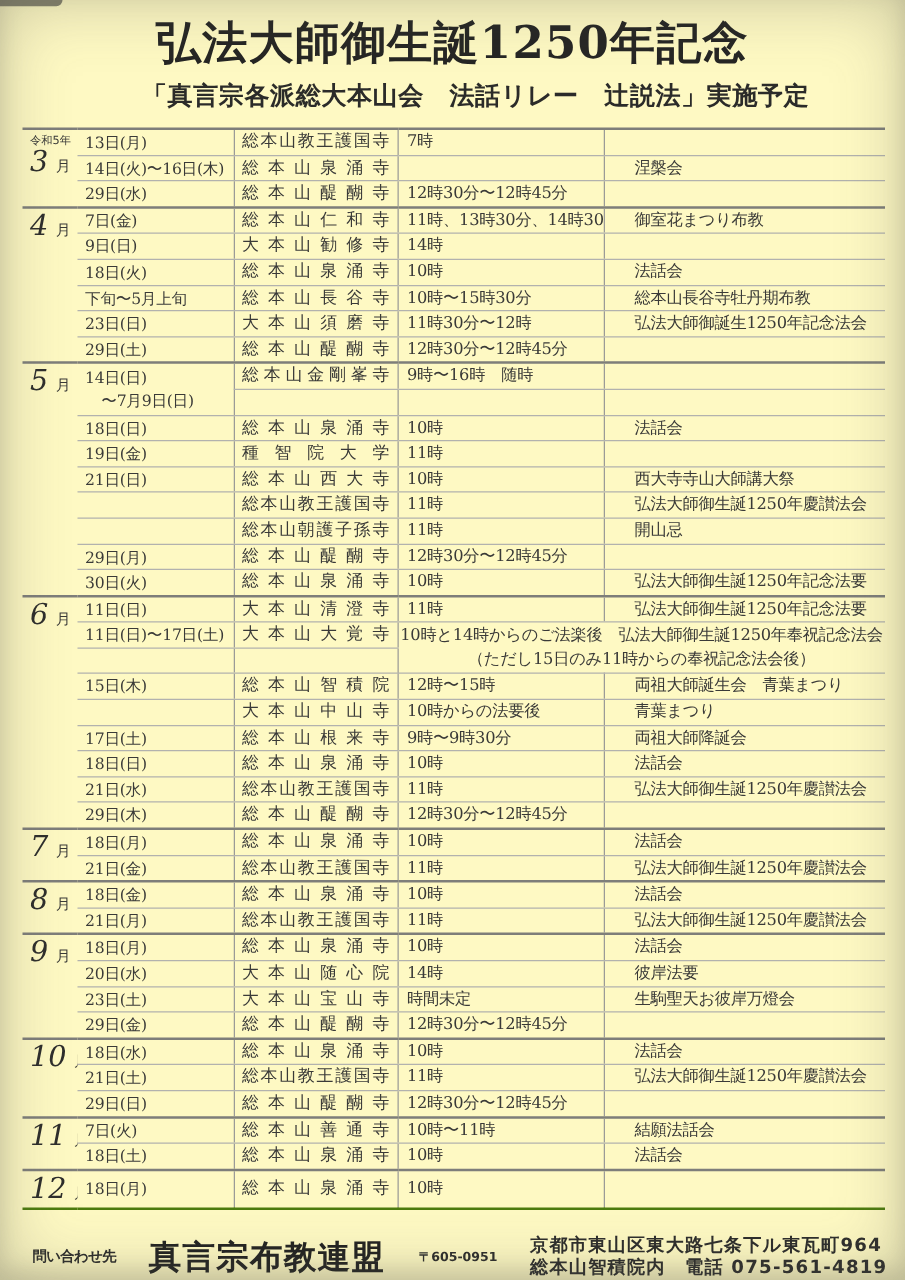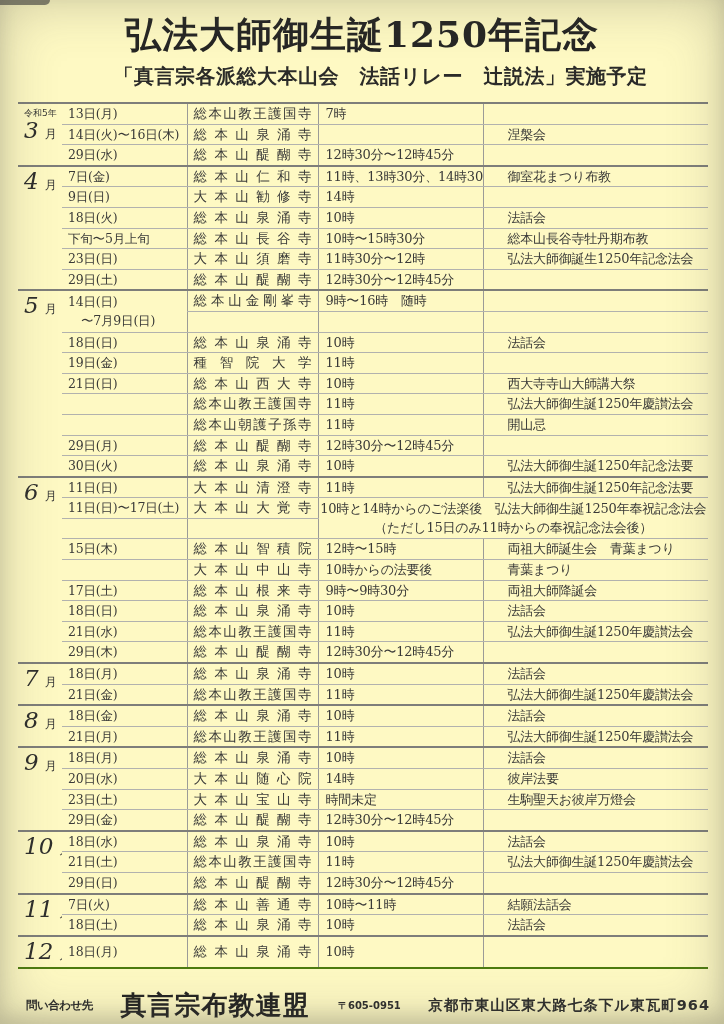--- a/index.html
+++ b/index.html
@@ -429,15 +429,16 @@
         </tbody>
     </table>
   </div>
 
   <div class="footer">
     <span class="contact-label">問い合わせ先</span>
     <span class="org-name">真言宗布教連盟</span>
     <span class="postal">〒605-0951</span>
     <span class="address">
       <span>京都市東山区東大路七条下ル東瓦町964</span><br>
+      <span>総本山智積院内　電話 075-561-4819</span>
     </span>
   </div>
 </div>
 
 </body></html>

